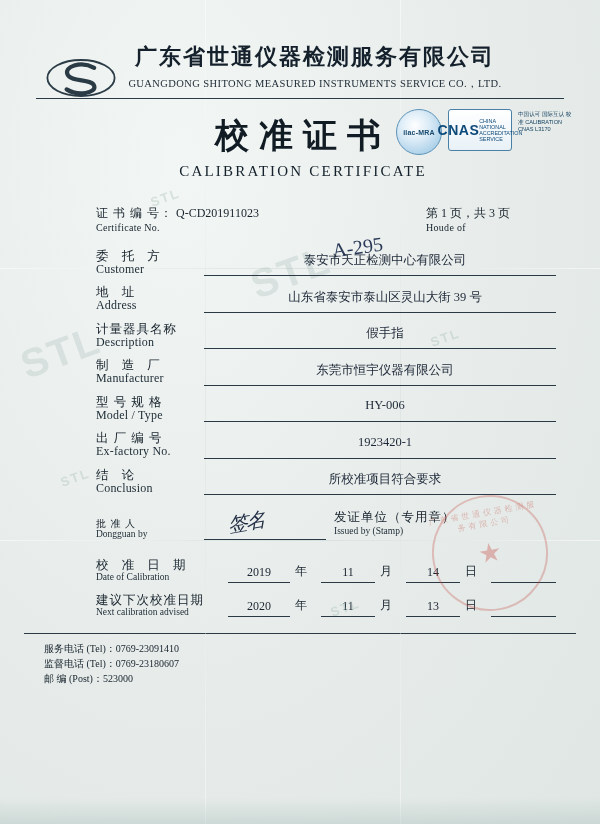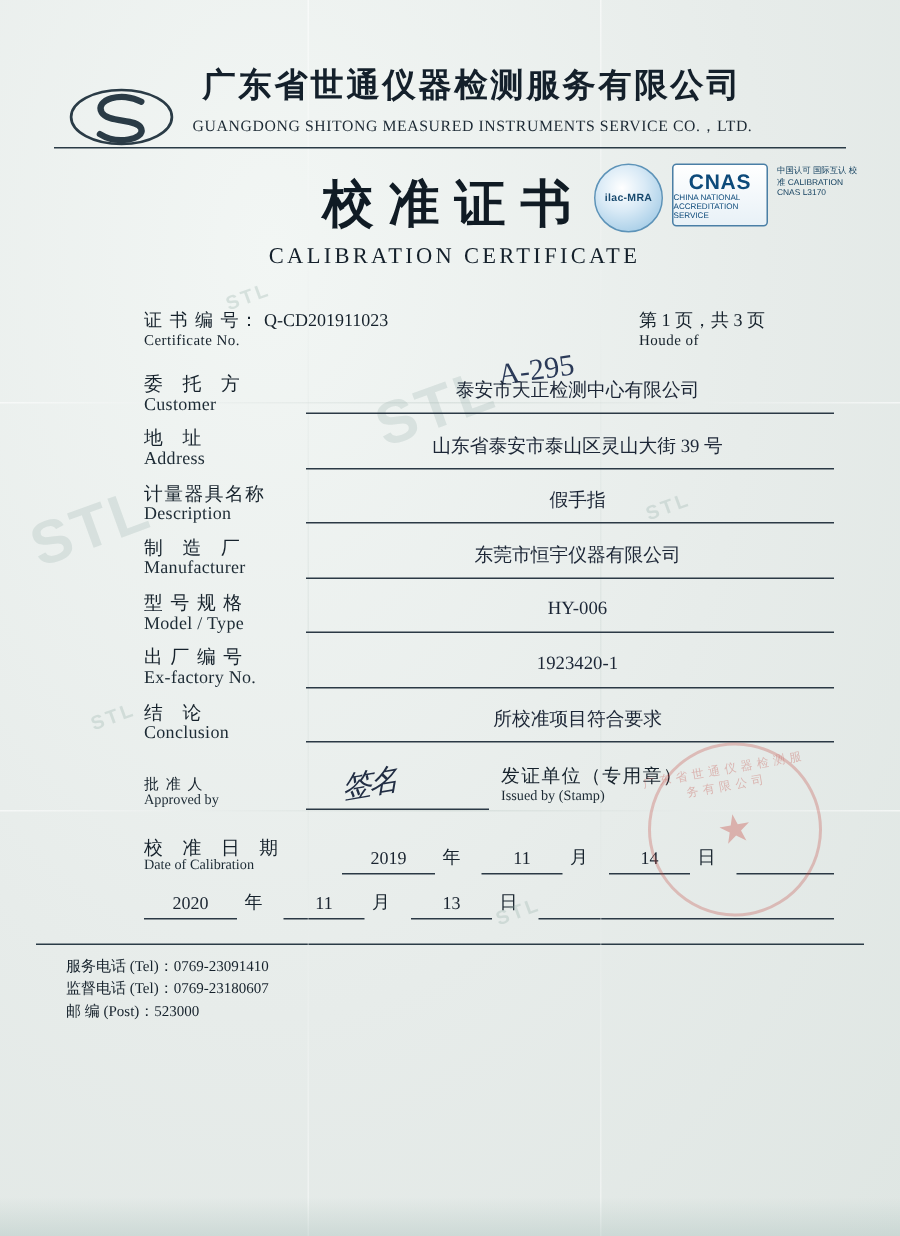--- a/index.html
+++ b/index.html
@@ -129,21 +129,21 @@
     display: flex; align-items: center; justify-content: center;
     font-family: "Liberation Sans", sans-serif;
     font-size: 7px; font-weight: bold; color: #17496e;
     letter-spacing: .2px;
   }
   .cnas {
     width: 62px; height: 40px;
     background: linear-gradient(#ffffff, #e8f1f7);
     border: 1px solid #4a7fa6;
     border-radius: 3px;
-    display: flex; flex-direction: column; align-items: center; justify-content: center;
+    display: flex; flex-direction: row; align-items: center; justify-content: center;
     font-family: "Liberation Sans", sans-serif;
   }
   .cnas .c1 { font-size: 14px; font-weight: bold; color: #0d4a7a; letter-spacing: .5px;}
   .cnas .c2 { font-size: 5.4px; color: #0d4a7a; }
   .cnas-text {
     font-family: "Liberation Sans", sans-serif;
     font-size: 5.6px;
     line-height: 1.35;
     color: #13405f;
     width: 54px;
@@ -453,21 +453,21 @@
       </div>
       <div class="line hand">所校准项目符合要求</div>
     </div>
 
   </div>
 
   <div class="approved">
     <div class="col left">
       <div class="label">
         <span class="cn">批 准 人</span>
-        <span class="en">Approved by</span>
+        <span class="en">Dongguan by</span>
       </div>
       <div class="sig">
         <span class="sig-script">签名</span>
       </div>
     </div>
     <div class="col">
       <div class="issuer">
         <div class="cn">发证单位（专用章）</div>
         <div class="en">Issued by  (Stamp)</div>
       </div>
@@ -491,20 +491,24 @@
         <div class="unit">年</div>
         <div class="num">11</div>
         <div class="unit">月</div>
         <div class="num">14</div>
         <div class="unit">日</div>
         <div class="tail"></div>
       </div>
     </div>
 
     <div class="daterow">
+      <div class="label">
+        <span class="cn">建议下次校准日期</span>
+        <span class="en">Next calibration advised</span>
+      </div>
       <div class="seg">
         <div class="num wide">2020</div>
         <div class="unit">年</div>
         <div class="num">11</div>
         <div class="unit">月</div>
         <div class="num">13</div>
         <div class="unit">日</div>
         <div class="tail"></div>
       </div>
     </div>

